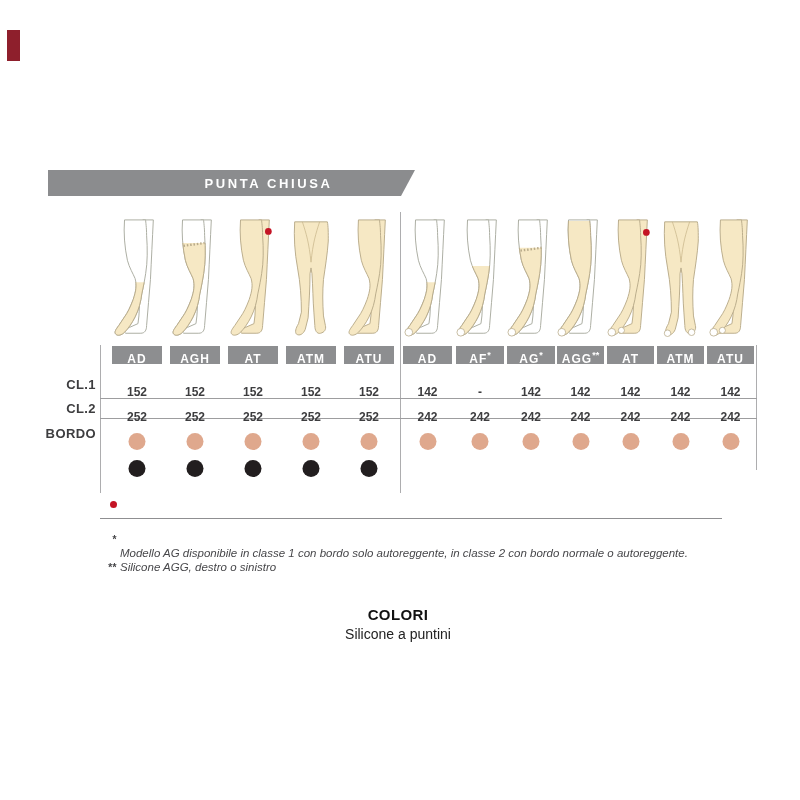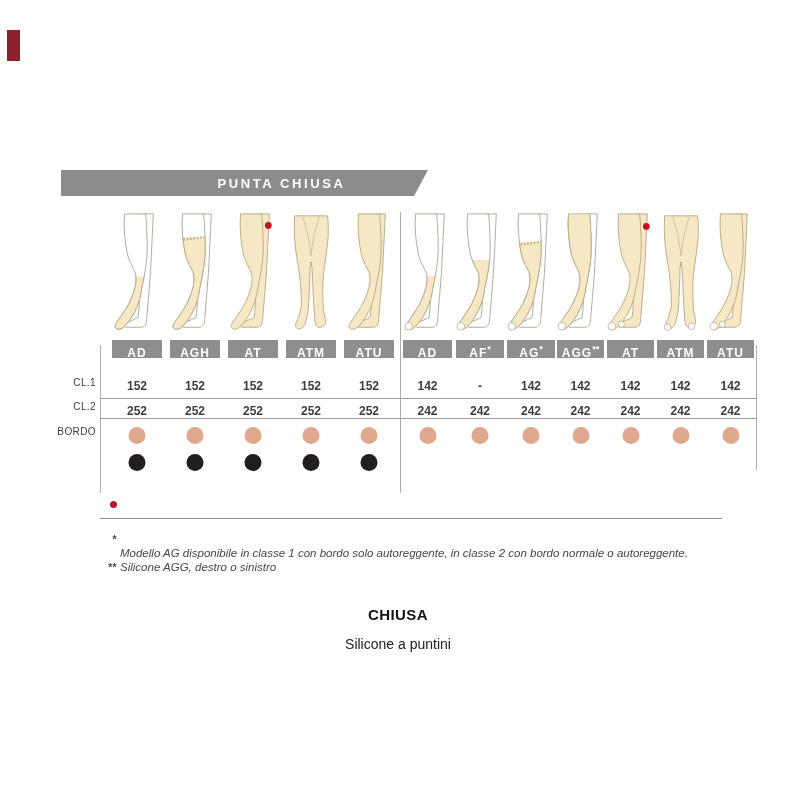--- a/index.html
+++ b/index.html
@@ -3,55 +3,55 @@
 <meta charset="utf-8">
 <style>
   html,body{margin:0;padding:0;background:#fff}
   .canvas{position:relative;width:800px;height:800px;background:#fff;overflow:hidden;
           font-family:"Liberation Sans",sans-serif;color:#3d3d3f}
 
   .brand-mark{position:absolute;left:7px;top:30px;width:13px;height:31px;background:#8e1f2c}
 
   .hdr{position:absolute;top:170px;height:26px;background:#8b8c8e;color:#fff;font-weight:700;
        font-size:13px;letter-spacing:2.6px;display:flex;align-items:center;justify-content:center}
-  .hdr-left{left:61px;width:367px;padding-left:74px;box-sizing:border-box;
+  .hdr-left{left:48px;width:367px;padding-left:74px;box-sizing:border-box;
             clip-path:polygon(0 0,100% 0,calc(100% - 14px) 100%,0 100%)}
   .hdr-right{left:406px;width:349px;clip-path:polygon(14px 0,100% 0,100% 100%,0 100%)}
 
   .vline{position:absolute;width:1px;background:#adadaf}
   .hline{position:absolute;height:1px;background:#9d9d9f}
 
-  .col{position:absolute;top:212px;height:260px}
+  .col{position:absolute;top:218px;height:260px}
   .legs{position:absolute;top:0;left:50%;transform:translateX(-50%);width:54px;height:121px}
   .tag{position:absolute;top:128px;left:0;right:0;height:18px;background:#8d8e90;color:#fff;
        font-weight:700;font-size:12px;letter-spacing:1px;text-align:center;line-height:18px}
   .tag sup{font-size:9px;letter-spacing:0}
   .v{position:absolute;left:0;right:0;text-align:center;font-weight:700;font-size:12px;color:#3d3d3f}
   .v1{top:167px}
   .v2{top:192px}
   .dot{position:absolute;left:50%;transform:translateX(-50%);width:17px;height:17px;border-radius:50%}
   .dot.beige{top:215px;background:#dfa88d}
   .dot.black{top:242px;background:#221e1f}
 
-  .rowlab{position:absolute;left:28px;width:68px;text-align:right;font-weight:400;
-          font-size:10px;letter-spacing:.4px;color:#3d3d3f}
+  .rowlab{position:absolute;left:28px;width:68px;text-align:right;font-weight:700;
+          font-size:13px;letter-spacing:.4px;color:#3d3d3f}
   .rl1{top:377px}.rl2{top:401px}.rl3{top:426px}
 
   .bullet{position:absolute;left:110px;top:501px;width:7px;height:7px;border-radius:50%;background:#c41425}
   .note-red{position:absolute;left:122px;top:498px;font-style:italic;font-size:11.5px;color:#47474a}
 
   .fnotes{position:absolute;left:94px;top:532px;font-style:italic;font-size:11.5px;
           color:#47474a;line-height:14px}
   .frow{display:flex}
   .fmark{width:22px;text-align:right;padding-right:4px;flex:none;font-weight:700;font-size:10.5px}
   .ftext{white-space:nowrap}
 
   .bordo{position:absolute;left:248px;top:606px;width:300px;text-align:center}
   .bordo-title{font-size:15px;font-weight:800;letter-spacing:.4px;color:#121212}
-  .bordo-sub{font-size:14px;margin-top:13px;color:#222}
+  .bordo-sub{font-size:14px;margin-top:3px;color:#222}
 
   
   .leg-out{fill:#ffffff;stroke:#a9aba0;stroke-width:1;stroke-linejoin:round}
   .leg-skin{fill:#f6e8c4;stroke:#b9ab8a;stroke-width:1;stroke-linejoin:round}
   .band{stroke:#b9ab8a;stroke-width:2.4;stroke-dasharray:1.6 1.9;fill:none}
   .seam{stroke:#cbb98d;stroke-width:.8;fill:none}
   .toe{fill:#ffffff;stroke:#b9ab8a;stroke-width:.8}
   .caldot{fill:#c41425}
   .defs-hidden{position:absolute;width:0;height:0;overflow:hidden}
 </style>
@@ -271,17 +271,17 @@
       <span class="fmark"></span>
       <span class="ftext">Modello AG disponibile in classe 1 con bordo solo autoreggente, in classe 2 con bordo normale o autoreggente.</span>
     </div>
     <div class="frow">
       <span class="fmark">**</span>
       <span class="ftext">Silicone AGG, destro o sinistro</span>
     </div>
   </div>
 
   <div class="bordo">
-    <div class="bordo-title">CHIUSA</div>
+    <div class="bordo-title">COLORI</div>
     <div class="bordo-sub">Silicone a puntini</div>
   </div>
 
 </div>
 
 </body></html>

